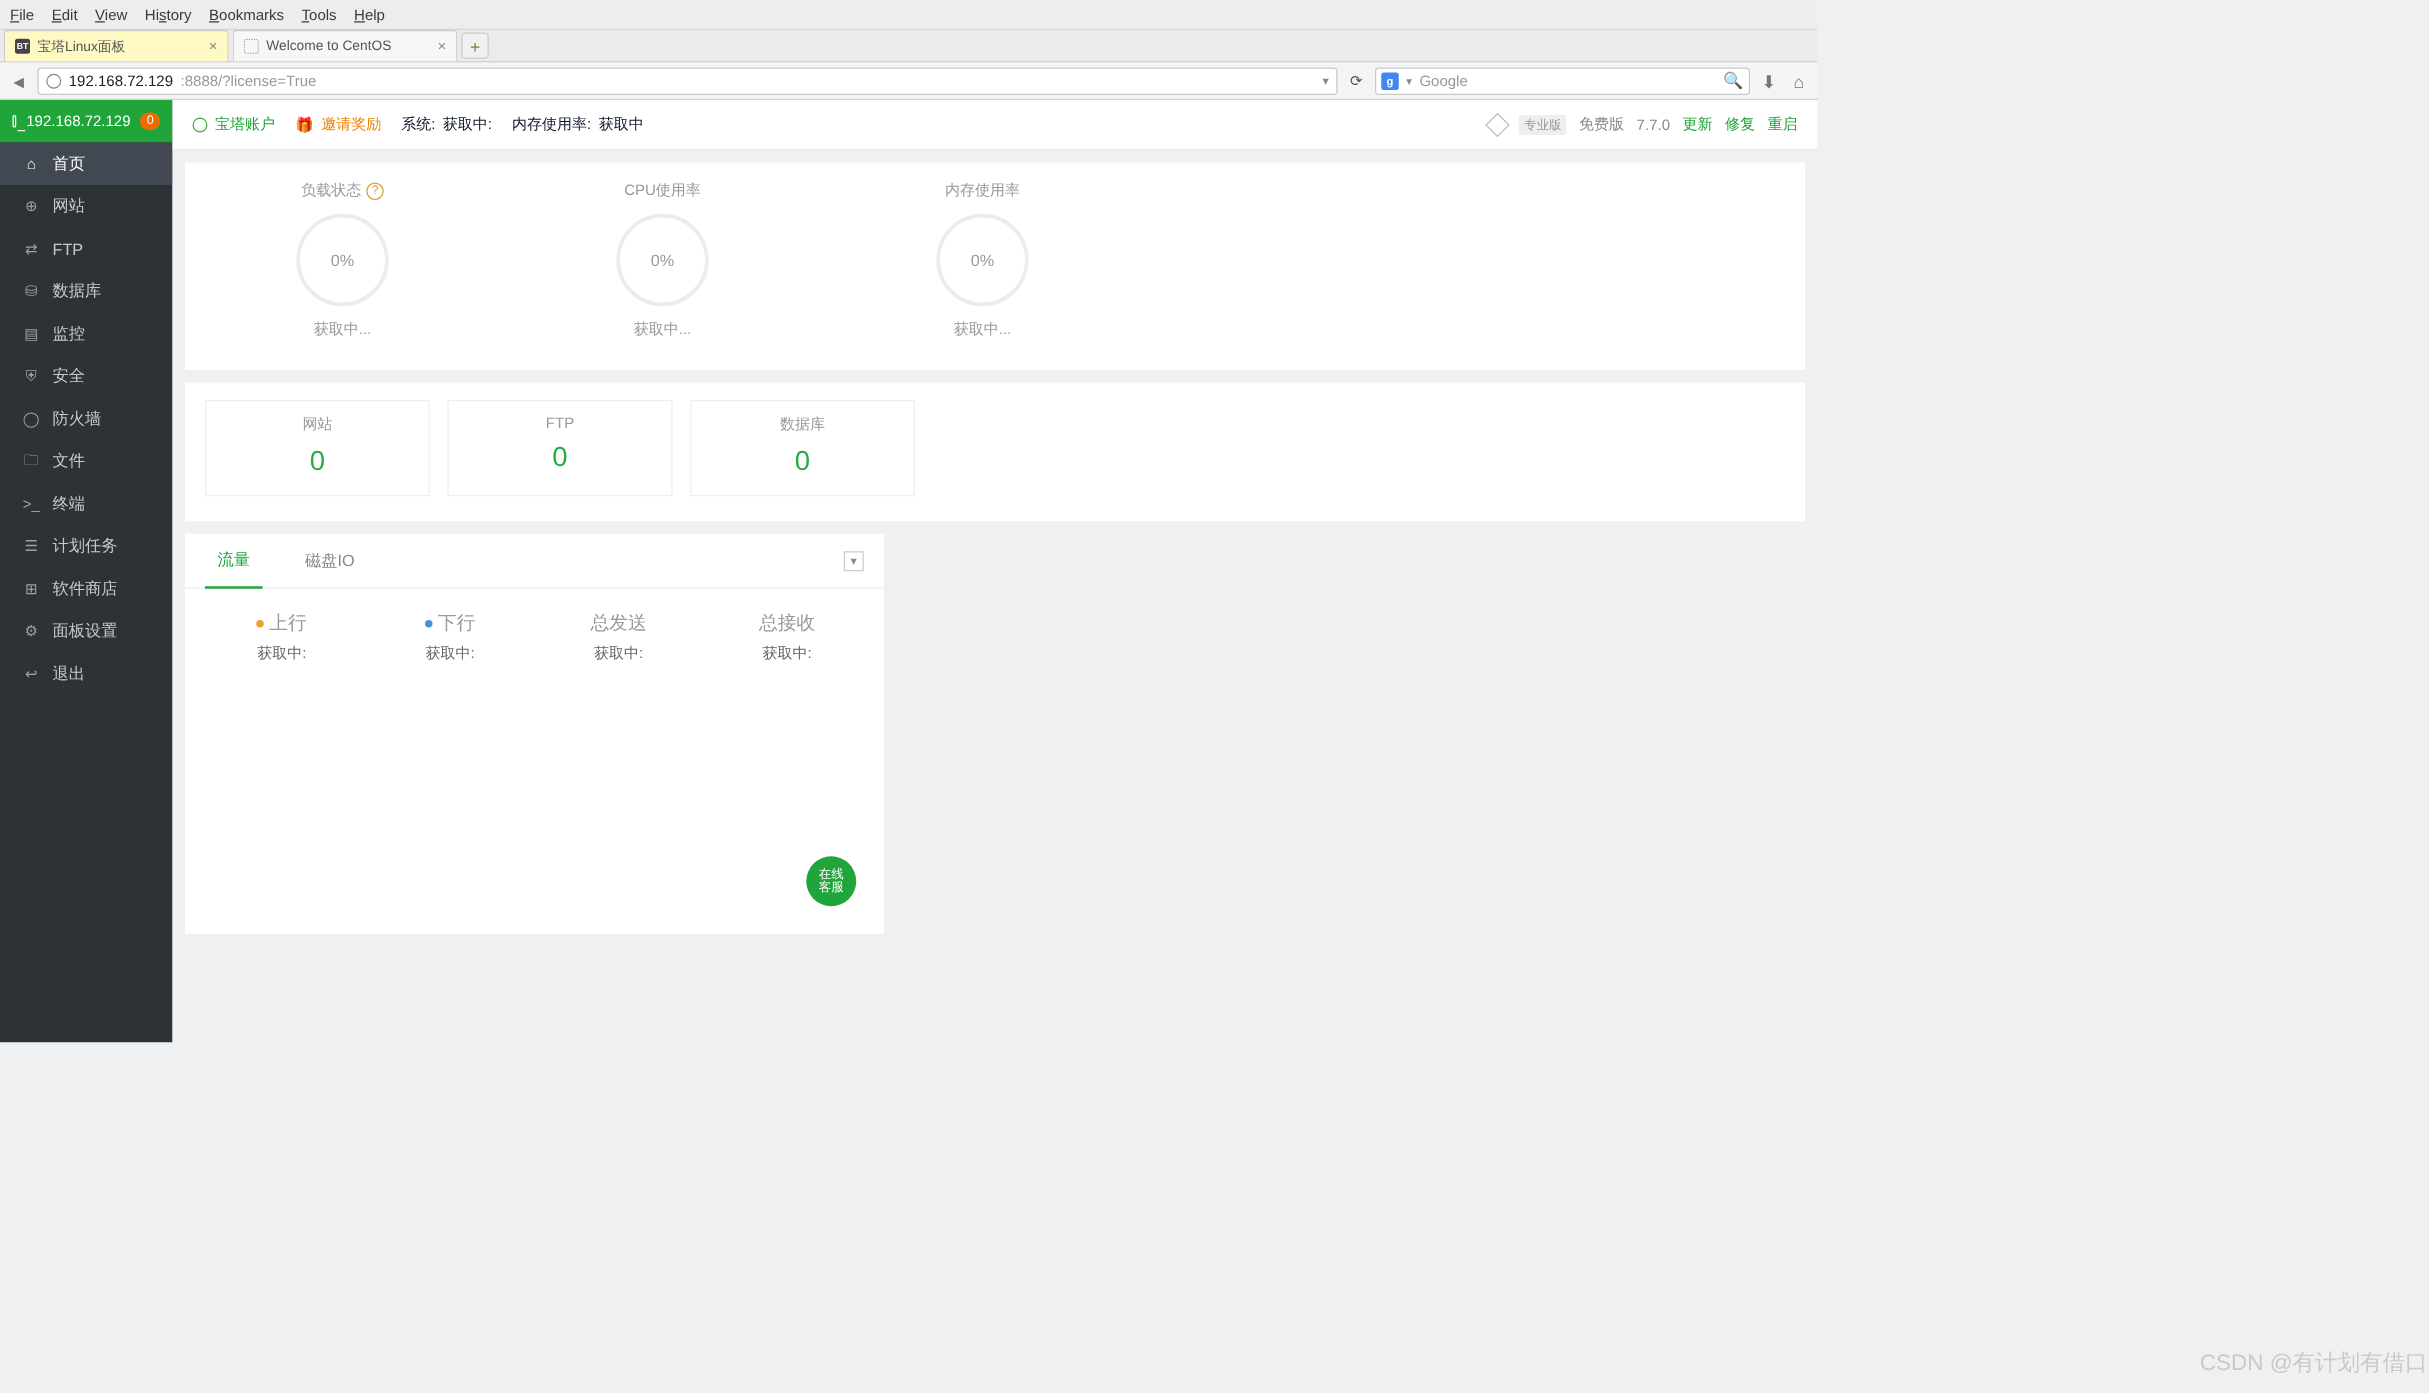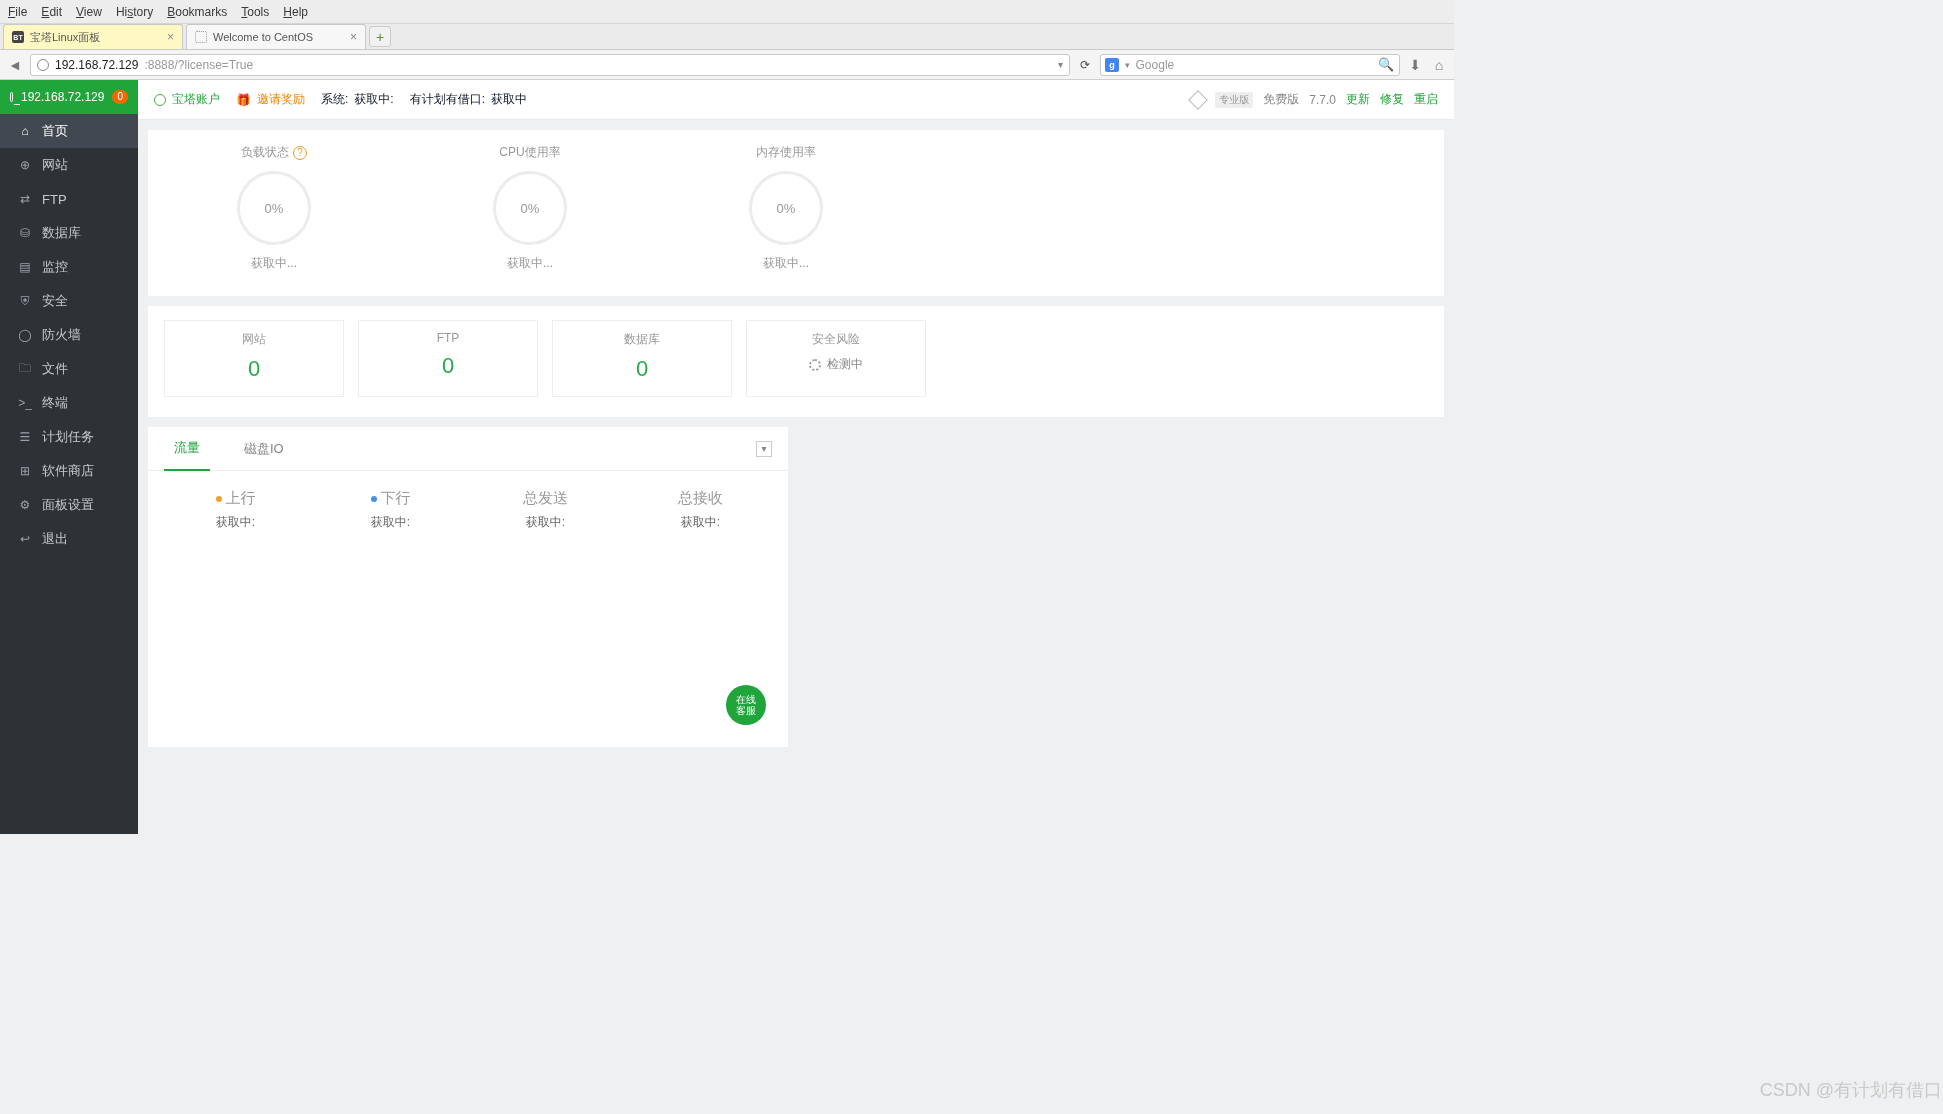--- a/index.html
+++ b/index.html
@@ -69,21 +69,21 @@
 
 .ov-row { display:flex; gap:14px; padding:0 0 6px; }
 .ov-card { flex:0 0 180px; border:1px solid #eee; text-align:center; padding:10px 0 14px; }
 .ov-lbl { color:#999; font-size:12px; margin-bottom:8px; }
 .ov-val { color:#26ab46; font-size:22px; }
 .ov-check { color:#888; font-size:12px; display:flex; align-items:center; justify-content:center; gap:6px; }
 .spinner { width:12px; height:12px; border:2px dotted #999; border-radius:50%; display:inline-block; }
 
 .bottom { display:flex; gap:10px; margin:10px; }
 .soft-panel { flex:1; background:#fff; padding:14px 16px; min-height:320px; }
-.traf-panel { width:640px; background:#fff; padding:0 0 14px; min-height:320px; position:relative; }
+.traf-panel { width:559px; background:#fff; padding:0 0 14px; min-height:320px; position:relative; }
 .tabs { display:flex; align-items:center; border-bottom:1px solid #eee; padding:0 16px; }
 .tabx { padding:12px 10px; font-size:13px; color:#888; cursor:pointer; margin-right:24px; }
 .tabx.active { color:#20a53a; border-bottom:2px solid #20a53a; margin-bottom:-1px; }
 .tabs .expand { margin-left:auto; border:1px solid #ccc; width:16px; height:16px; display:flex; align-items:center; justify-content:center; color:#888; font-size:10px; }
 .traf-grid { display:flex; justify-content:space-around; padding:18px 10px 0; }
 .traf-col { text-align:center; width:140px; }
 .traf-h { color:#999; font-size:15px; display:flex; align-items:center; justify-content:center; gap:4px; margin-bottom:6px; }
 .dot { width:6px; height:6px; border-radius:50%; display:inline-block; }
 .d-or { background:#f0a030; }
 .d-bl { background:#4a90e2; }
@@ -210,21 +210,21 @@
       </div>
       <div class="grp">
         <span class="gift">🎁</span>
         <span class="orange">邀请奖励</span>
       </div>
       <div class="grp muted">
         <span>系统:</span>
         <span>获取中:</span>
       </div>
       <div class="grp muted">
-        <span>有计划有借口:</span>
+        <span>内存使用率:</span>
         <span>获取中</span>
       </div>
       <div class="topbar-right">
         <span class="diamond"></span>
         <span class="pro-lbl">专业版</span>
         <span>免费版</span>
         <span>7.7.0</span>
         <span class="link-g">更新</span>
         <span class="link-g">修复</span>
         <span class="link-g">重启</span>
@@ -265,24 +265,20 @@
             <div class="ov-val">0</div>
           </div>
           <div class="ov-card">
             <div class="ov-lbl">FTP</div>
             <div class="ov-val">0</div>
           </div>
           <div class="ov-card">
             <div class="ov-lbl">数据库</div>
             <div class="ov-val">0</div>
           </div>
-          <div class="ov-card">
-            <div class="ov-lbl">安全风险</div>
-            <div class="ov-check"><span class="spinner"></span>检测中</div>
-          </div>
         </div>
     </div>
 
     <div class="bottom">
       <div class="traf-panel">
         <div class="tabs">
           <div class="tabx active">流量</div>
           <div class="tabx">磁盘IO</div>
           <div class="expand">▾</div>
         </div>

